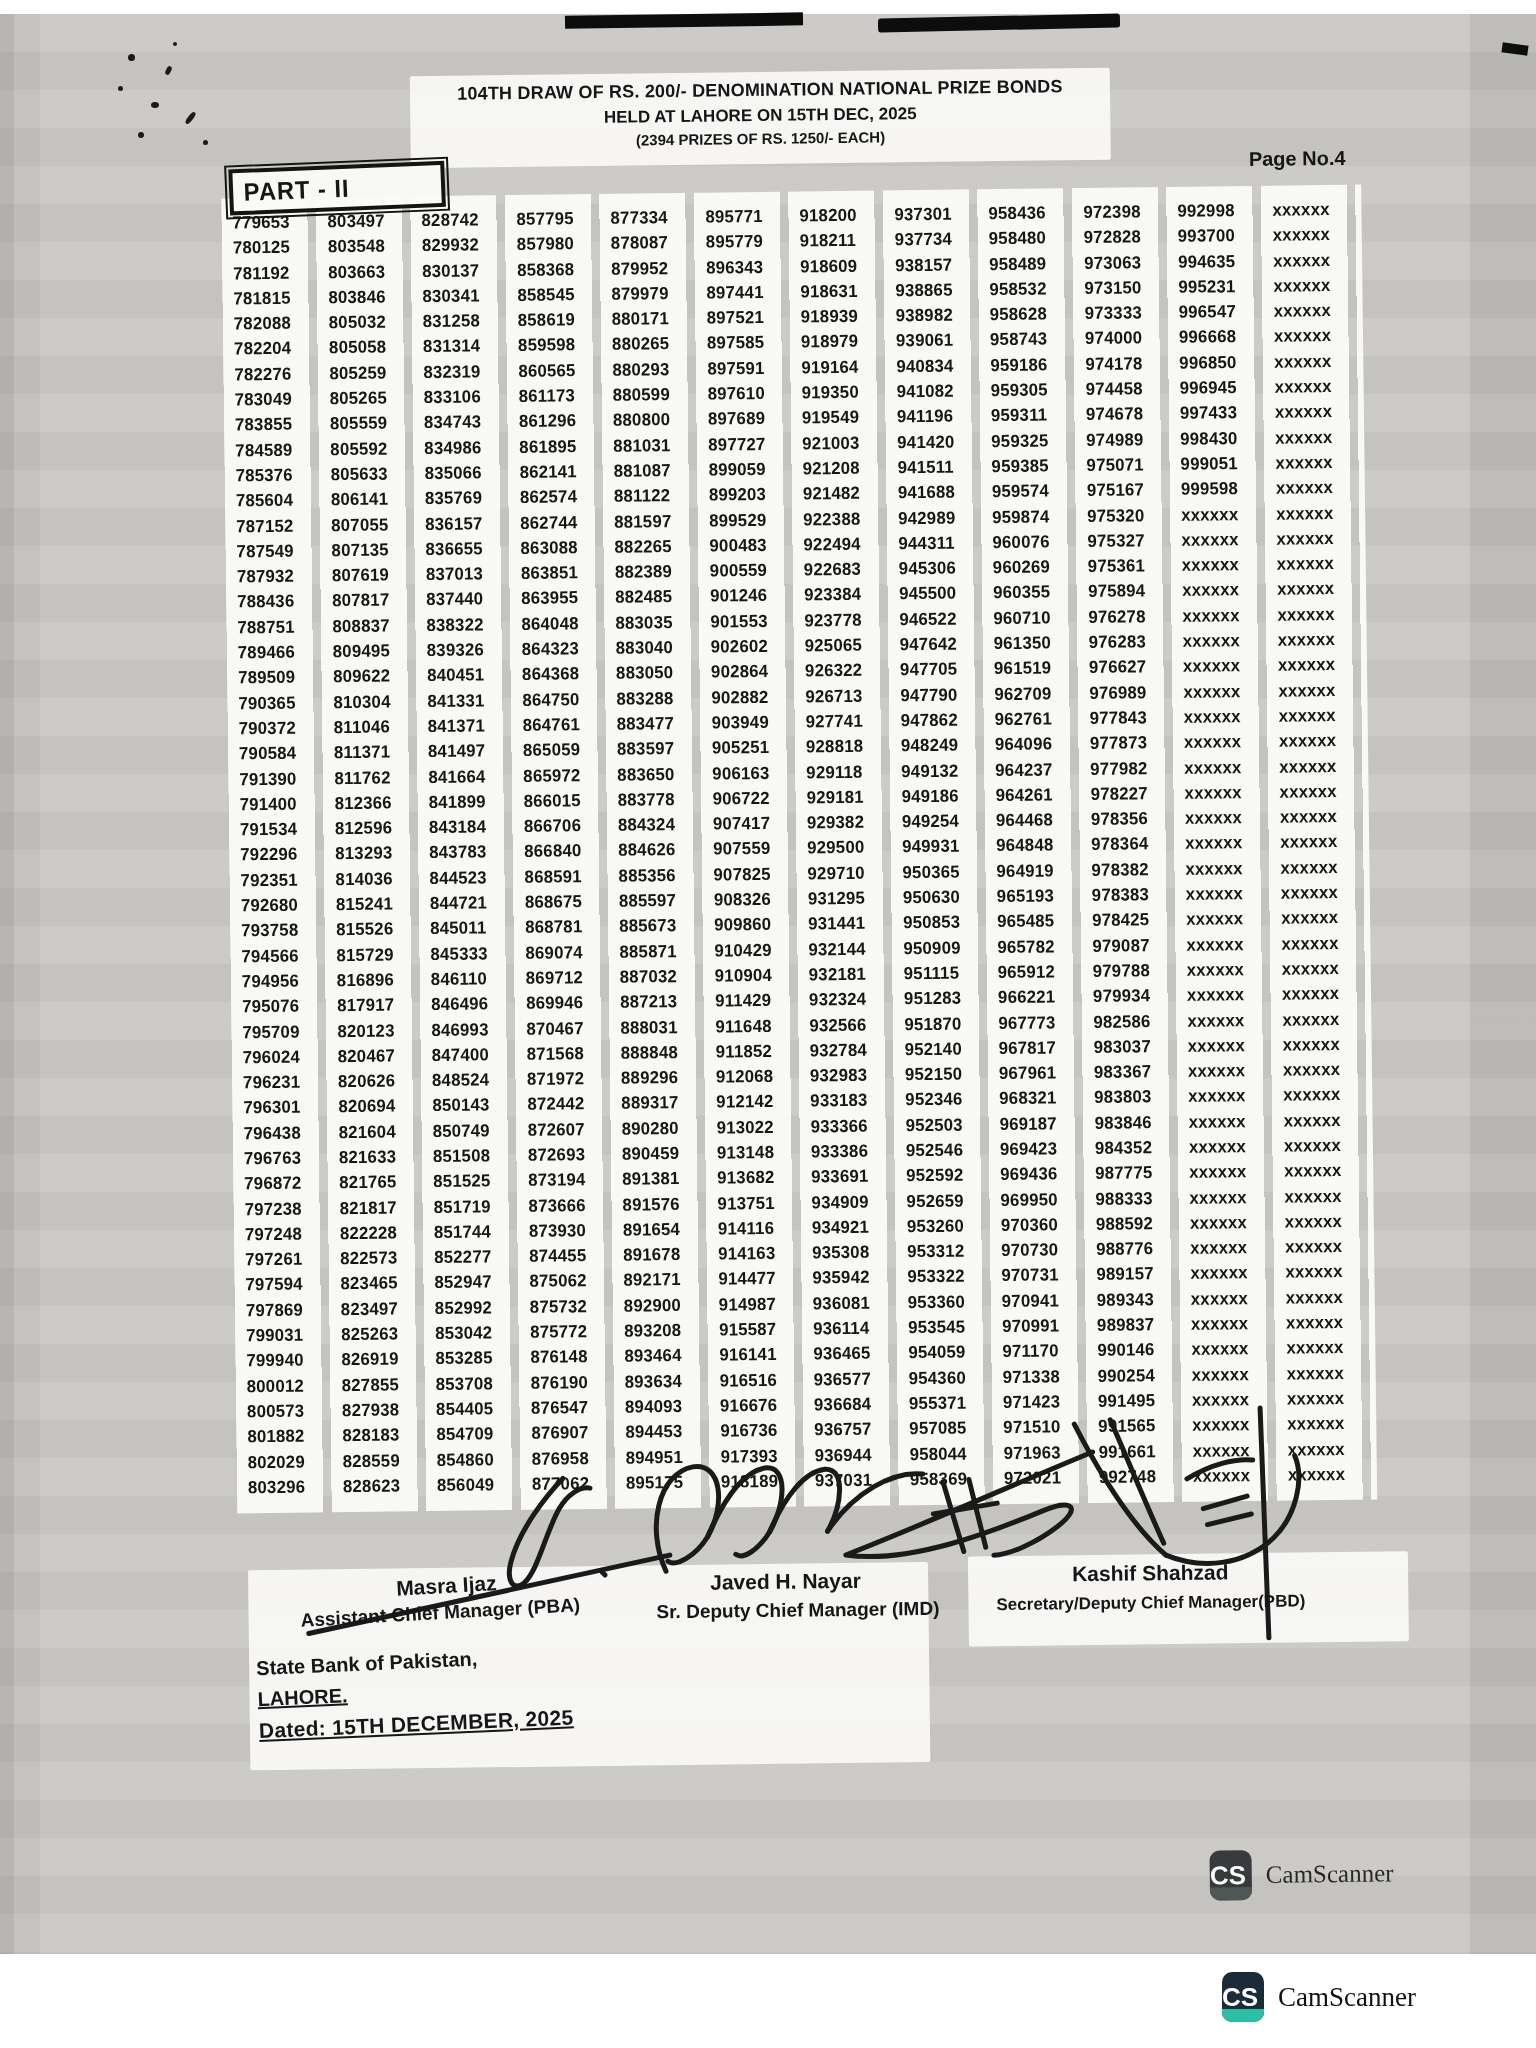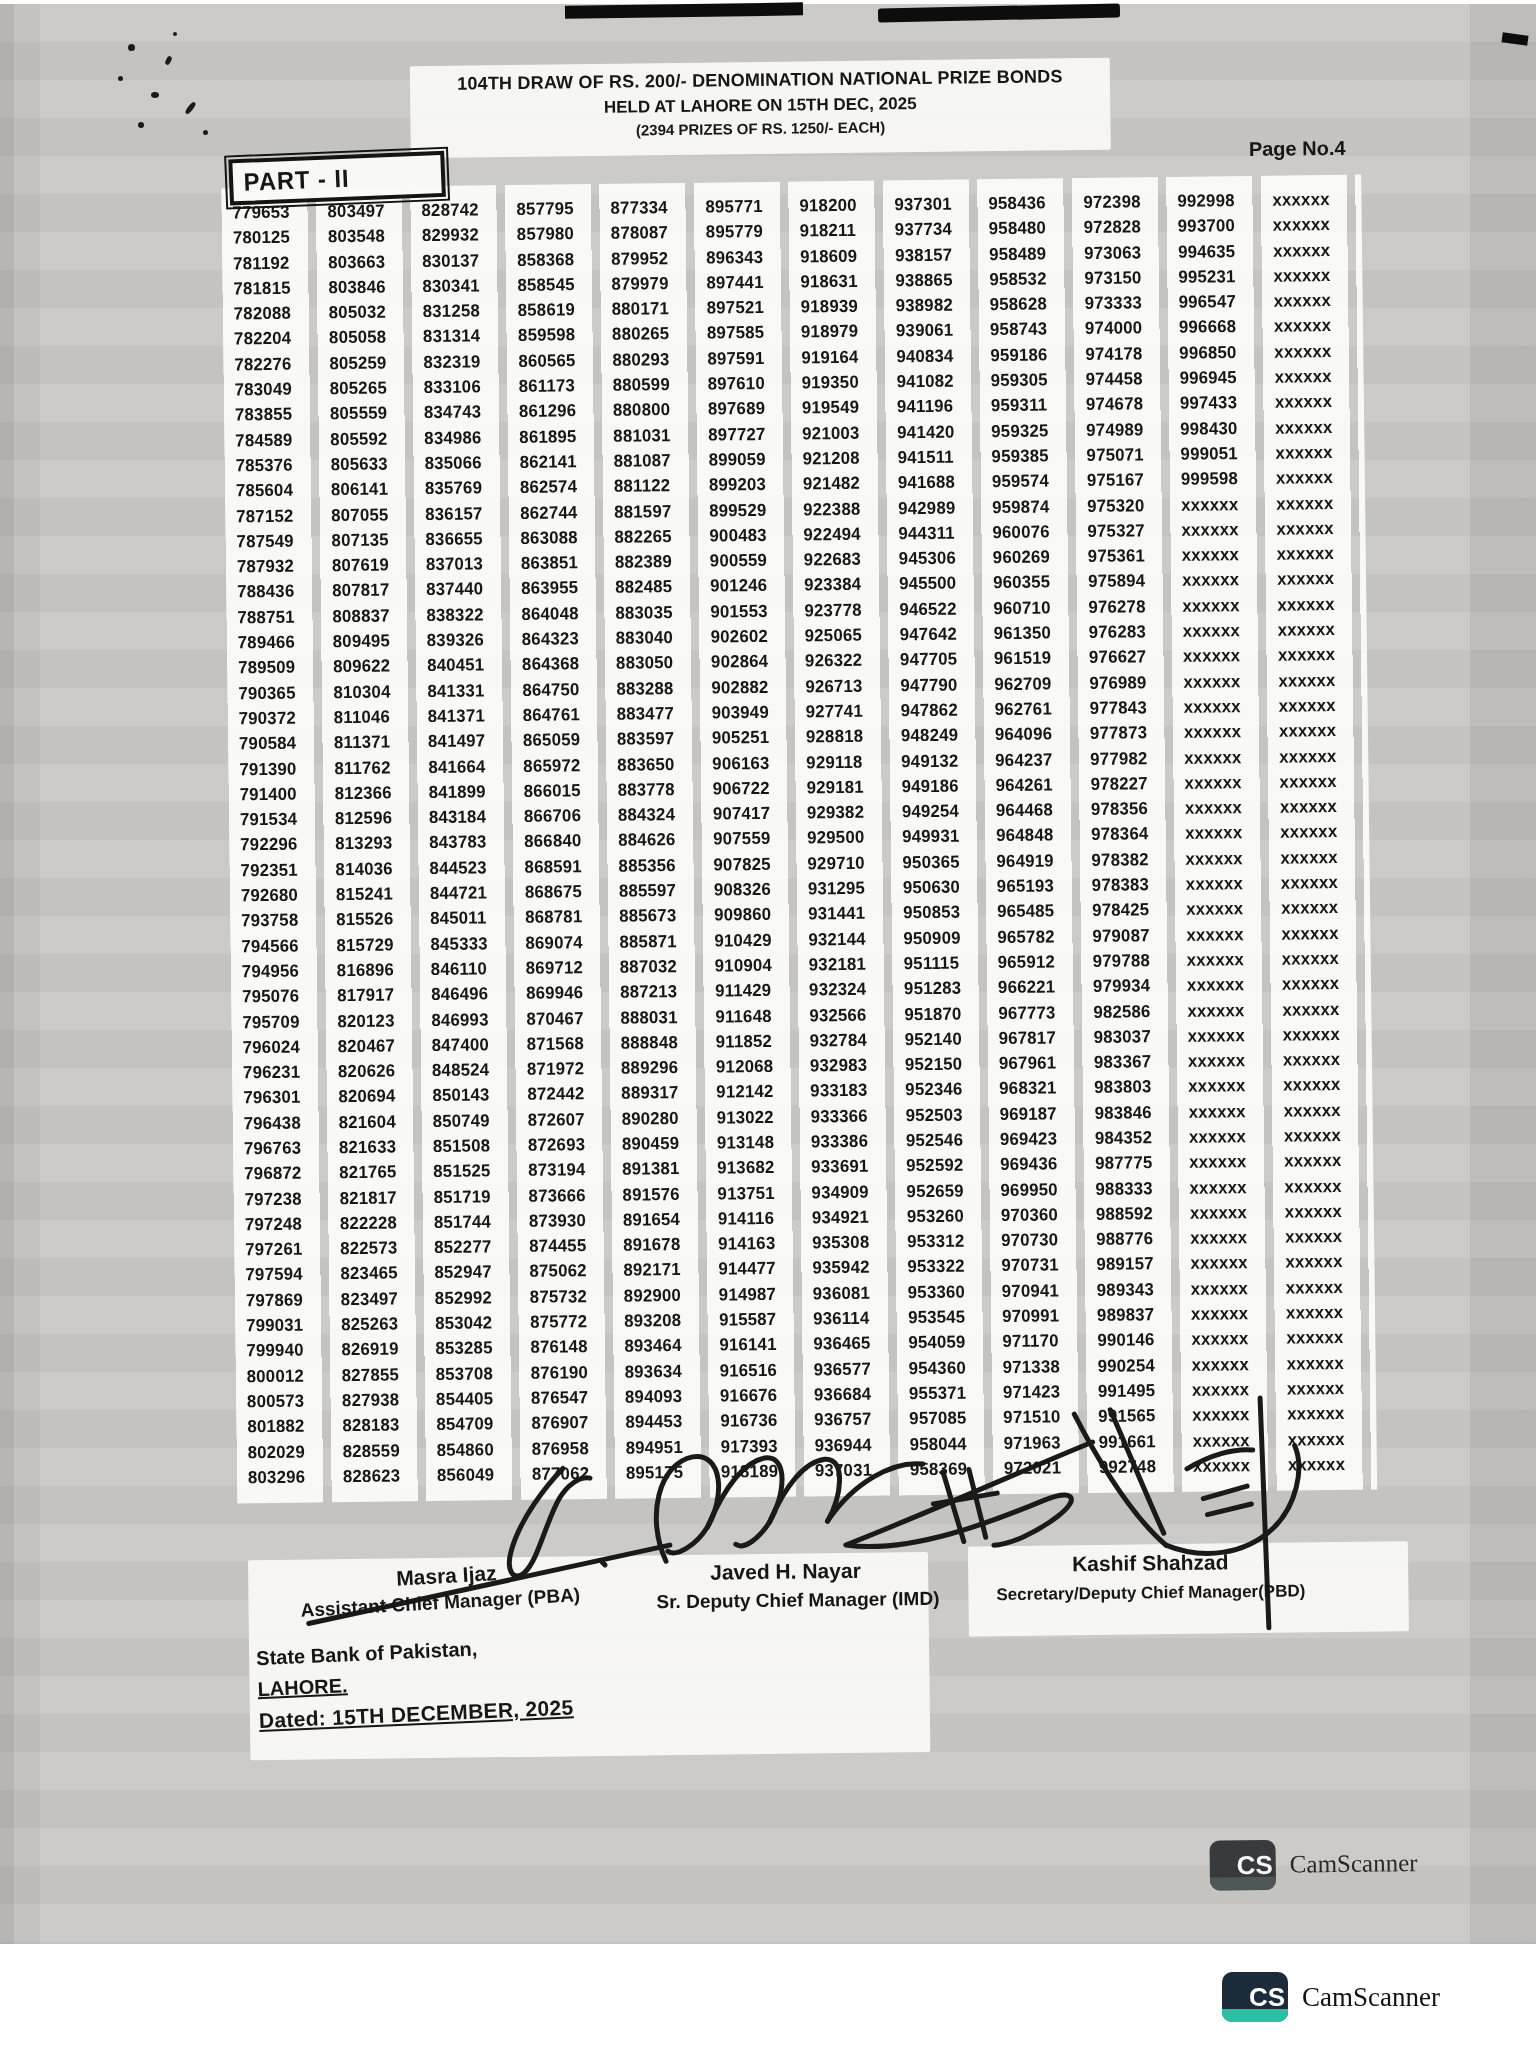--- a/index.html
+++ b/index.html
@@ -1,21 +1,21 @@
 <!DOCTYPE html>
 <html><head>
 <meta charset="utf-8">
 <style>
   html,body{margin:0;padding:0;}
   body{
     width:1536px;height:2048px;position:relative;overflow:hidden;
     background:#ffffff;font-family:"Liberation Sans",sans-serif;
   }
   .scan{
-    position:absolute;left:0;top:4px;width:1536px;height:1940px;
+    position:absolute;left:0;top:14px;width:1536px;height:1940px;
     background:
       linear-gradient(90deg, rgba(0,0,0,0.10) 0 14px, rgba(0,0,0,0.04) 14px 40px, rgba(0,0,0,0) 40px 1470px, rgba(0,0,0,0.07) 1470px 1536px),
       repeating-linear-gradient(180deg, rgba(255,255,255,0.05) 0 38px, rgba(0,0,0,0.025) 38px 76px),
       #c9c8c5;
   }
   .page-content{
     position:absolute;left:0;top:0;width:1536px;height:1940px;
     transform:rotate(-0.7deg);transform-origin:760px 900px;
     color:#161616;
   }
@@ -46,22 +46,22 @@
   .sig-name{position:absolute;font-weight:bold;white-space:nowrap;}
   .sig-title{position:absolute;font-weight:bold;white-space:nowrap;}
   .footerblock{position:absolute;left:248px;top:1632px;transform:rotate(-1.8deg);font-weight:bold;}
   .footer-org{font-size:20px;}
   .footer-city{font-size:20px;margin-top:8px;text-decoration:underline;}
   .footer-dated{font-size:21px;margin-top:8px;text-decoration:underline;letter-spacing:0.3px;}
   .ink-dot{position:absolute;background:#1a1a1a;border-radius:50%;}
   .top-bar{position:absolute;background:#0d0d0d;}
   .cam{position:absolute;display:flex;align-items:center;}
   .cam-badge{
-    width:42px;height:50px;border-radius:10px;display:flex;align-items:center;justify-content:center;
-    font-weight:bold;font-size:26px;color:#ffffff;position:relative;overflow:hidden;padding-left:24px;
+    width:42px;height:50px;border-radius:10px;display:flex;align-items:center;justify-content:flex-start;
+    font-weight:bold;font-size:26px;color:#ffffff;position:relative;overflow:hidden;
   }
   .cam-badge span{position:relative;z-index:2;}
   .cam-badge .teal{position:absolute;left:0;bottom:0;width:100%;height:13px;z-index:1;}
   .cam-text{font-family:"Liberation Serif",serif;font-size:27px;margin-left:14px;color:#111;}
   .cam-scan{opacity:0.88;filter:grayscale(35%);}
   .cam-scan .cam-text{font-size:25px;}
 </style>
 </head>
 <body>
 

